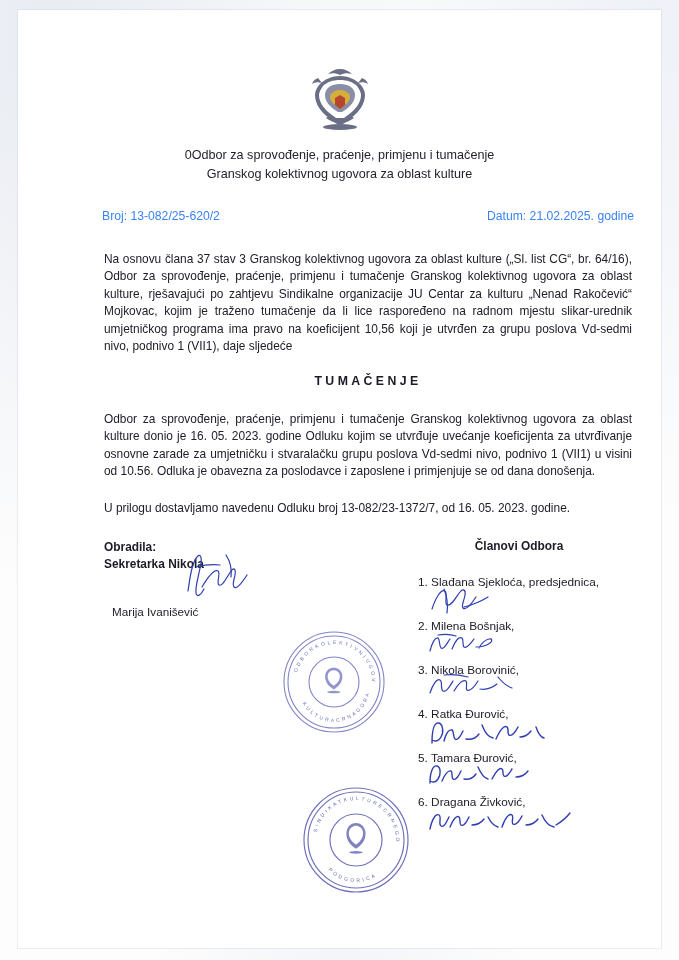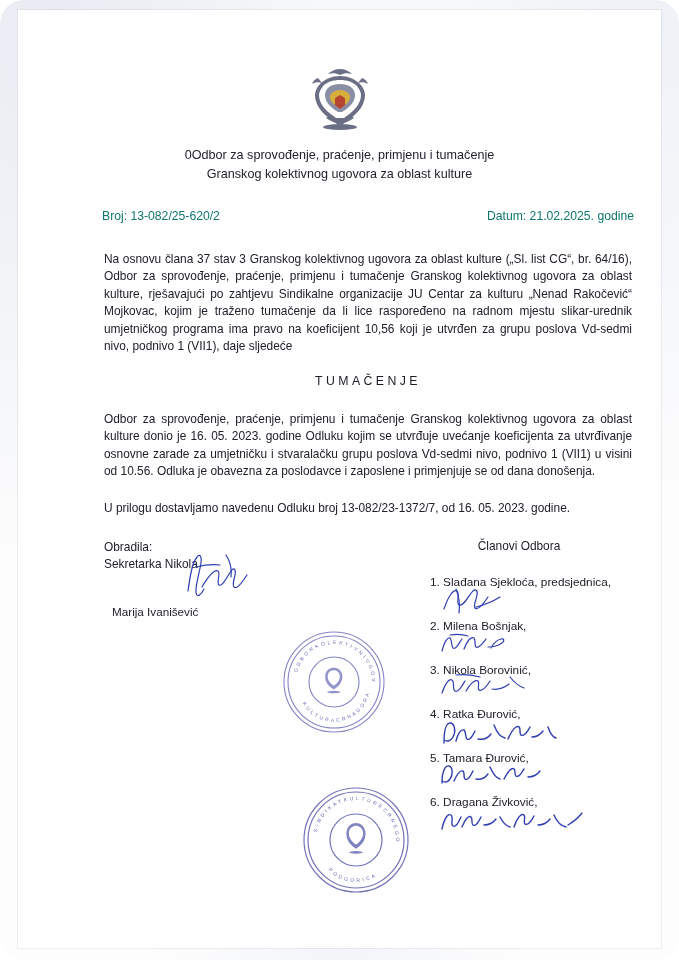--- a/index.html
+++ b/index.html
@@ -16,21 +16,20 @@
     position: relative;
   }
   .page {
     position: absolute;
     inset: 0;
     background: #fdfdfd;
     background-image:
       radial-gradient(ellipse at 8% 4%, rgba(228,232,240,0.85) 0%, rgba(255,255,255,0) 42%),
       radial-gradient(ellipse at 96% 2%, rgba(232,236,244,0.7) 0%, rgba(255,255,255,0) 38%),
       radial-gradient(ellipse at 50% 99%, rgba(236,239,245,0.6) 0%, rgba(255,255,255,0) 40%);
-    border-radius: 24px;
   }
   .paper {
     position: absolute;
     left: 18px;
     top: 10px;
     width: 643px;
     height: 938px;
     background: #ffffff;
     box-shadow: 0 0 0 1px rgba(200,205,215,0.35);
   }
@@ -65,58 +64,58 @@
 
   
   .meta {
     position: absolute;
     left: 84px;
     top: 199px;
     width: 532px;
     display: flex;
     justify-content: space-between;
     font-size: 12.2px;
-    color: #0f766e;
+    color: #3b82f6;
   }
 
   
   .body-block {
     position: absolute;
     left: 86px;
     width: 528px;
     font-size: 11.9px;
     line-height: 17.4px;
     text-align: justify;
     color: #20202c;
   }
   #para-intro { top: 241px; }
   #heading-tumacenje {
     position: absolute;
     left: 86px;
     top: 364px;
     width: 528px;
     font-size: 12.3px;
-    font-weight: normal;
+    font-weight: bold;
     letter-spacing: 3.4px;
     text-align: center;
     color: #1b1b26;
   }
   #para-body { top: 401px; }
   #para-annex { top: 490px; }
 
   
   .sig-left {
     position: absolute;
     left: 86px;
     top: 529px;
     width: 250px;
     font-size: 11.9px;
     line-height: 17px;
   }
-  .sig-left .b { font-weight: normal; }
+  .sig-left .b { font-weight: bold; }
   .sig-left .name {
     margin-top: 30px;
     padding-left: 8px;
     font-size: 11.7px;
   }
   .sig-left .scribble {
     position: absolute;
     left: 74px;
     top: 8px;
     width: 120px;
@@ -125,26 +124,26 @@
   }
 
   .sig-right {
     position: absolute;
     left: 400px;
     top: 529px;
     width: 220px;
     font-size: 11.9px;
   }
   .sig-right .title {
-    font-weight: normal;
+    font-weight: bold;
     text-align: center;
     padding-right: 18px;
   }
   .members {
-    margin: 12px;
+    margin: 0;
     padding: 0;
     list-style: none;
     margin-top: 22px;
   }
   .members li {
     position: relative;
     height: 44px;
     font-size: 11.8px;
     color: #20202c;
   }

